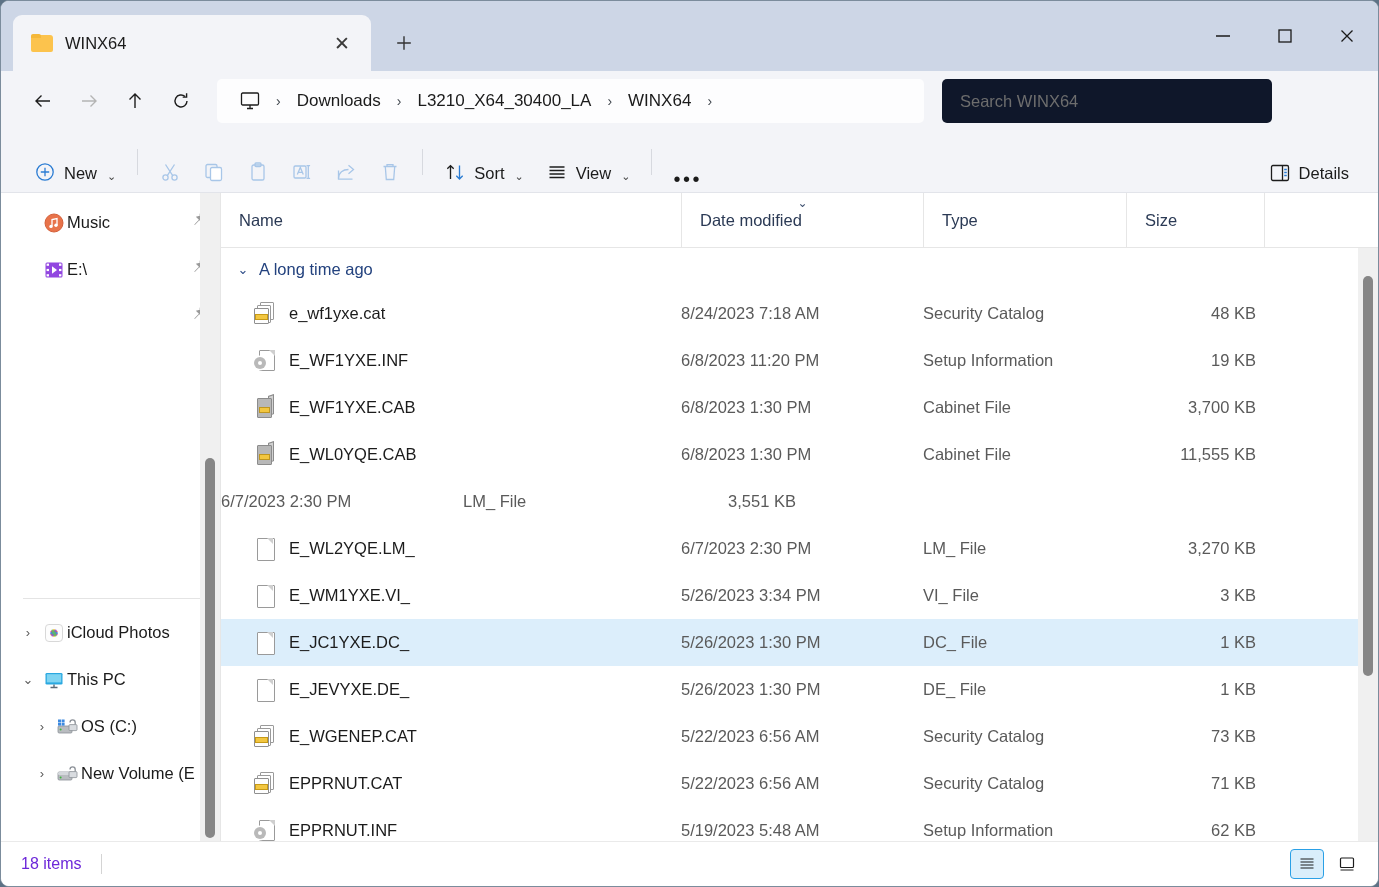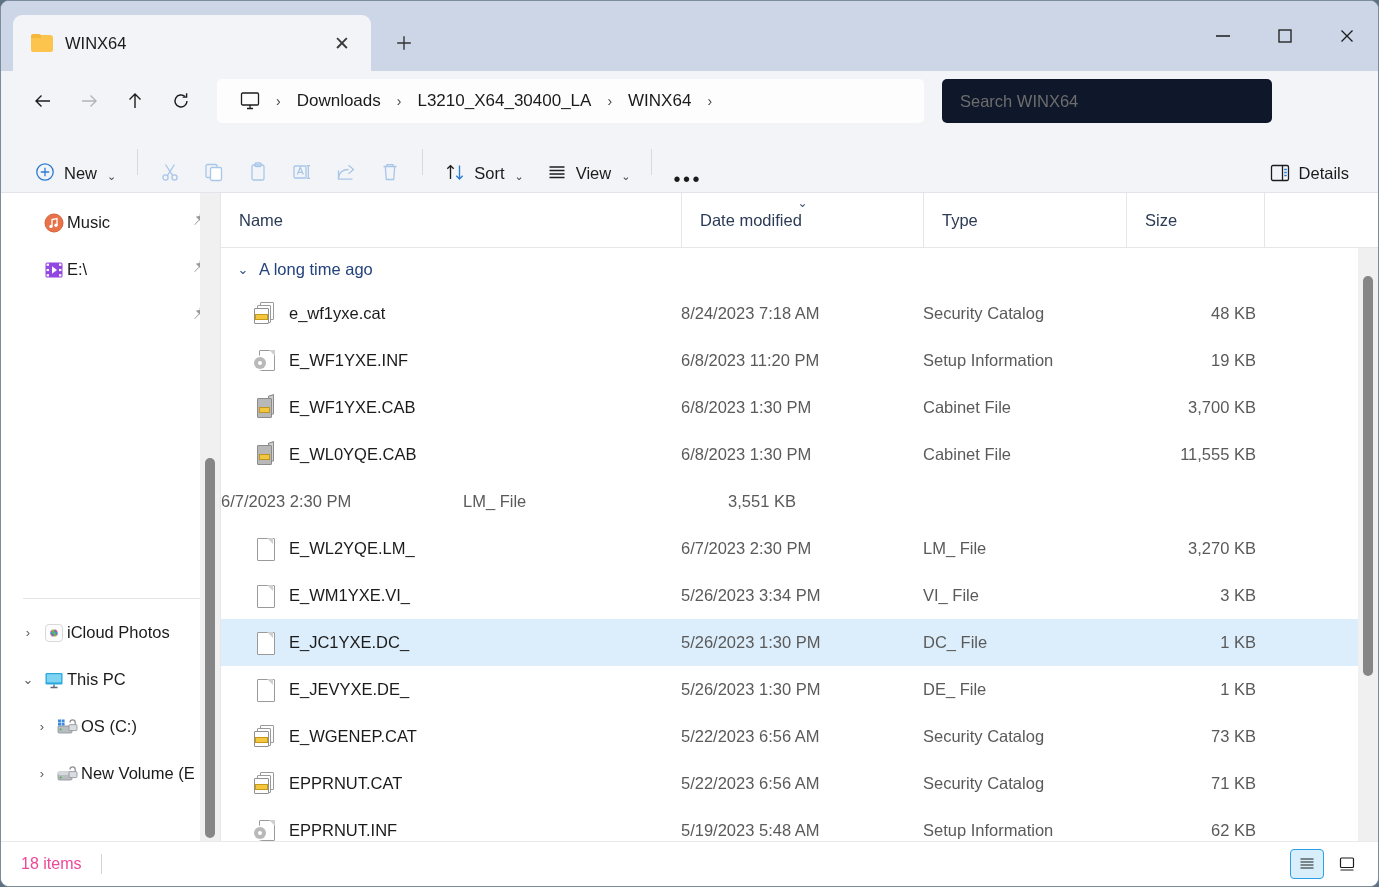--- a/index.html
+++ b/index.html
@@ -233,21 +233,21 @@
   }
   .main-sb-thumb { position: absolute; left: 5px; width: 10px; background: #868686; border-radius: 5px; }
 
   
   .statusbar {
     height: 45px; min-height: 45px; background: #fff;
     display: flex; align-items: center;
     padding: 0 14px 0 20px;
     border-top: 1px solid #eaeaea;
   }
-  .status-text { font-size: 16px; color: #ec4899; }
+  .status-text { font-size: 16px; color: #6d28d9; }
   .status-divider { width:1px; height:20px; background:#d4d4d4; margin-left: 20px;}
   .status-spacer { flex: 1; }
   .viewtoggle { display: flex; gap: 6px; align-items: center; }
   .vt {
     width: 34px; height: 30px; border-radius: 4px;
     display: flex; align-items: center; justify-content: center;
     border: 1.5px solid transparent;
   }
   .vt.active { background: #d9eefb; border-color: #2aa0e6; }
 </style>

